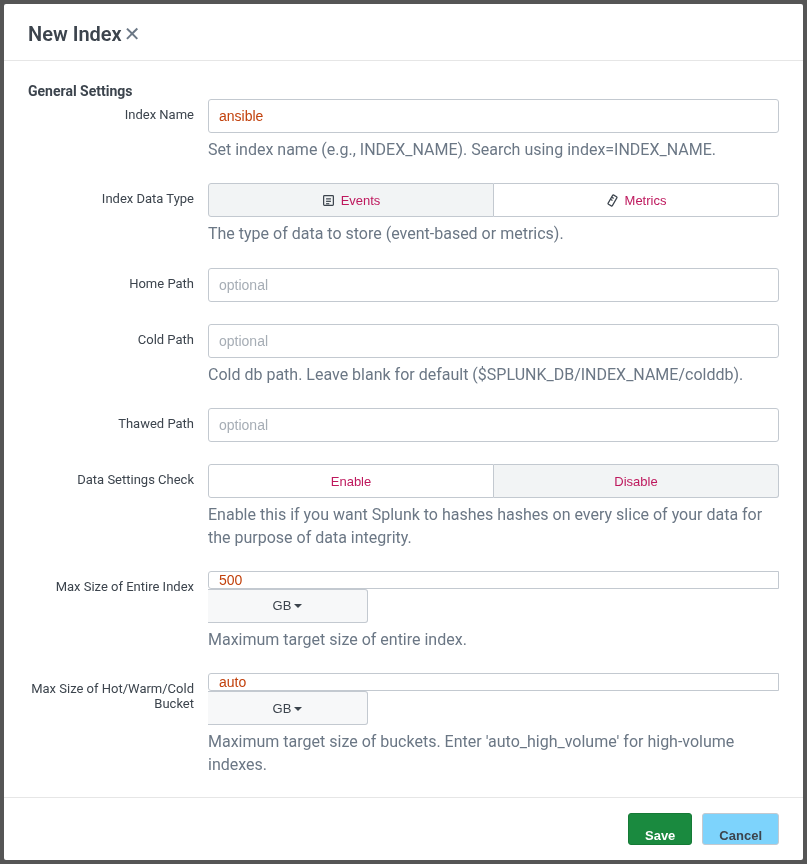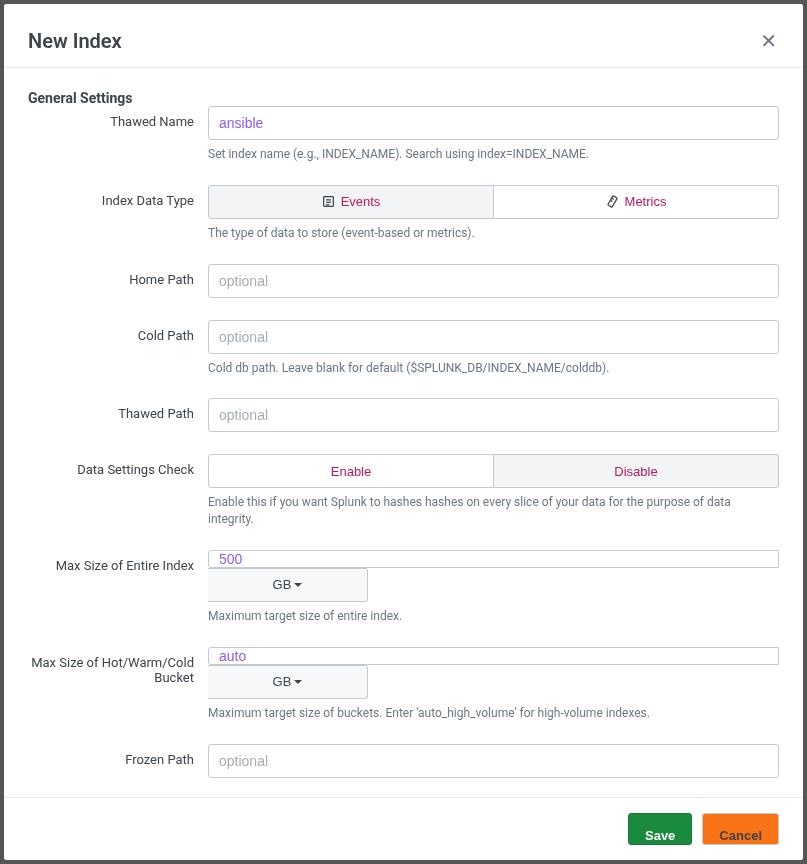--- a/index.html
+++ b/index.html
@@ -17,23 +17,23 @@
     .modal {
       background: #fff;
       margin: 4px;
       height: 856px;
       display: flex;
       flex-direction: column;
       border-radius: 2px;
     }
     .modal-header {
       display: flex;
-      justify-content: space-between;
+      justify-content: flex-start;
       align-items: center;
-      padding: 25px 24px 14px 24px;
+      padding: 18px 24px 14px 24px;
       border-bottom: 1px solid #e6e6e6;
     }
     .modal-title {
       font-size: 20px;
       font-weight: 600;
       color: #3c444d;
     }
     .close-btn {
       font-size: 20px;
       color: #6b7785;
@@ -78,28 +78,28 @@
     .input-cell {
       flex: 1;
     }
     .text-input {
       width: 100%;
       height: 34px;
       border: 1px solid #c3c9d0;
       border-radius: 3px;
       padding: 0 10px;
       font-size: 14px;
-      color: #8b5cf6;
+      color: #c2410c;
       background: #fff;
     }
     .text-input::placeholder {
       color: #a6adb5;
     }
     .help-text {
-      font-size: 12px;
+      font-size: 16px;
       color: #6b7785;
       margin-top: 6px;
       line-height: 1.4;
     }
     .btn-group {
       display: flex;
       width: 100%;
     }
     .btn-group-btn {
       flex: 1;
@@ -182,42 +182,42 @@
       font-weight: 600;
       cursor: pointer;
       border: 1px solid transparent;
     }
     .btn-primary {
       background: #1a8a3f;
       color: #fff;
       border-color: #167a36;
     }
     .btn-secondary {
-      background: #f97316;
+      background: #7dd3fc;
       color: #3c444d;
       border-color: #c3c9d0;
     }
   </style>
 </head>
 <body>
 
 <div class="modal">
 
   <div class="modal-header">
     <div class="modal-title">New Index</div>
     <button class="close-btn">
       <span>✕</span>
     </button>
   </div>
 
   <div class="modal-body">
     <div class="section-title">General Settings</div>
 
     <div class="form-row">
-      <div class="label-cell">Thawed Name</div>
+      <div class="label-cell">Index Name</div>
       <div class="input-cell">
         <input type="text" class="text-input" value="ansible" style="">
         <div class="help-text">Set index name (e.g., INDEX_NAME). Search using index=INDEX_NAME.</div>
       </div>
     </div>
 
     <div class="form-row">
       <div class="label-cell">Index Data Type</div>
       <div class="input-cell">
         <div class="btn-group">

